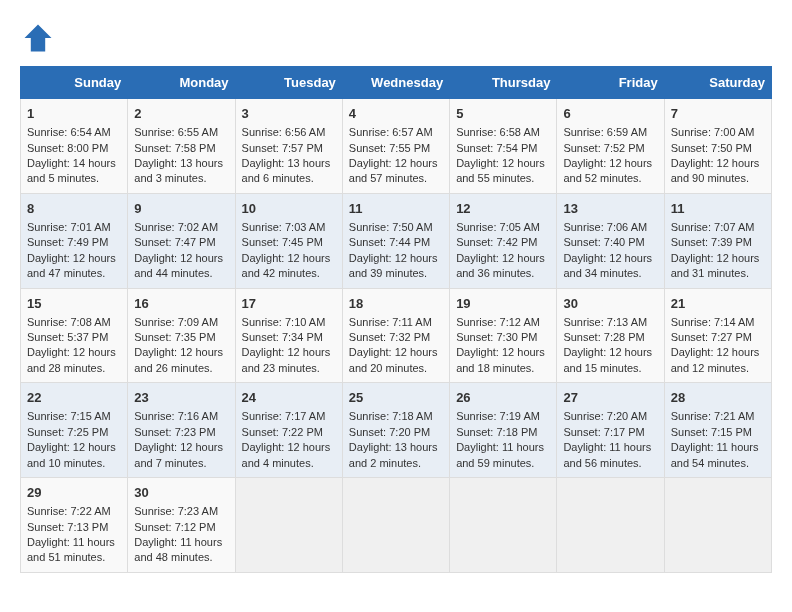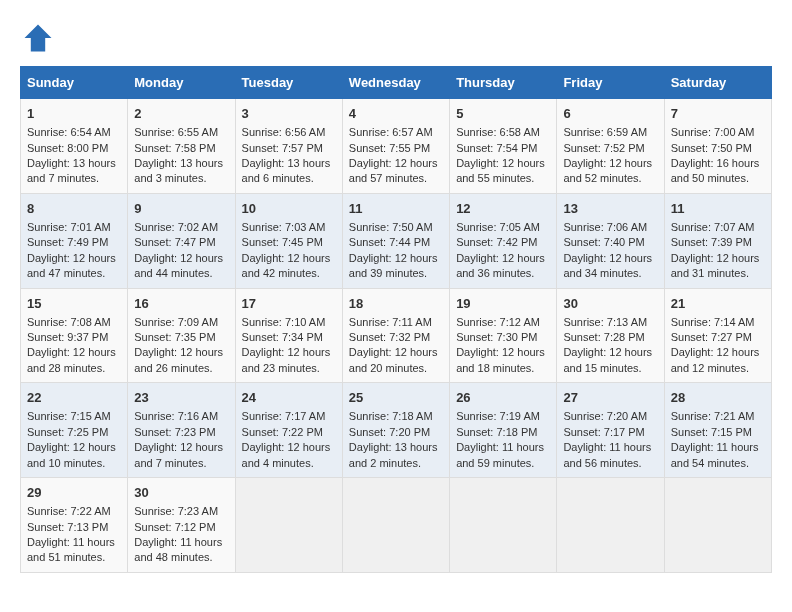--- a/index.html
+++ b/index.html
@@ -50,21 +50,21 @@
       width: 100%;
       border-collapse: collapse;
       font-size: 11px;
     }
     thead tr {
       background-color: #2a6db5;
       color: #fff;
     }
     thead th {
       padding: 8px 6px;
-      text-align: left;
+      text-align: right;
       font-size: 13px;
       font-weight: bold;
       border: 1px solid #2a6db5;
     }
     tbody tr {
       background: #fff;
     }
     tbody tr:nth-child(odd) {
       background: #f9f9f9;
     }
@@ -120,21 +120,21 @@
         <th>Friday</th>
         <th>Saturday</th>
       </tr>
   </thead>
   <tbody id="calendar-body">
   <tr>
         <td>
         <span class="day-num">1</span>
         <span>Sunrise: 6:54 AM</span><br>
         <span>Sunset: 8:00 PM</span><br>
-        <span>Daylight: 13 hours and 7 minutes.</span>
+        <span>Daylight: 14 hours and 5 minutes.</span>
       </td>
         <td>
         <span class="day-num">2</span>
         <span>Sunrise: 6:55 AM</span><br>
         <span>Sunset: 7:58 PM</span><br>
         <span>Daylight: 13 hours and 3 minutes.</span>
       </td>
         <td>
         <span class="day-num">3</span>
         <span>Sunrise: 6:56 AM</span><br>
@@ -156,21 +156,21 @@
         <td>
         <span class="day-num">6</span>
         <span>Sunrise: 6:59 AM</span><br>
         <span>Sunset: 7:52 PM</span><br>
         <span>Daylight: 12 hours and 52 minutes.</span>
       </td>
         <td>
         <span class="day-num">7</span>
         <span>Sunrise: 7:00 AM</span><br>
         <span>Sunset: 7:50 PM</span><br>
-        <span>Daylight: 16 hours and 50 minutes.</span>
+        <span>Daylight: 12 hours and 90 minutes.</span>
       </td>
       </tr>
       <tr>
         <td>
         <span class="day-num">8</span>
         <span>Sunrise: 7:01 AM</span><br>
         <span>Sunset: 7:49 PM</span><br>
         <span>Daylight: 12 hours and 47 minutes.</span>
       </td>
         <td>
@@ -207,21 +207,21 @@
         <span class="day-num">11</span>
         <span>Sunrise: 7:07 AM</span><br>
         <span>Sunset: 7:39 PM</span><br>
         <span>Daylight: 12 hours and 31 minutes.</span>
       </td>
       </tr>
       <tr>
         <td>
         <span class="day-num">15</span>
         <span>Sunrise: 7:08 AM</span><br>
-        <span>Sunset: 9:37 PM</span><br>
+        <span>Sunset: 5:37 PM</span><br>
         <span>Daylight: 12 hours and 28 minutes.</span>
       </td>
         <td>
         <span class="day-num">16</span>
         <span>Sunrise: 7:09 AM</span><br>
         <span>Sunset: 7:35 PM</span><br>
         <span>Daylight: 12 hours and 26 minutes.</span>
       </td>
         <td>
         <span class="day-num">17</span>

